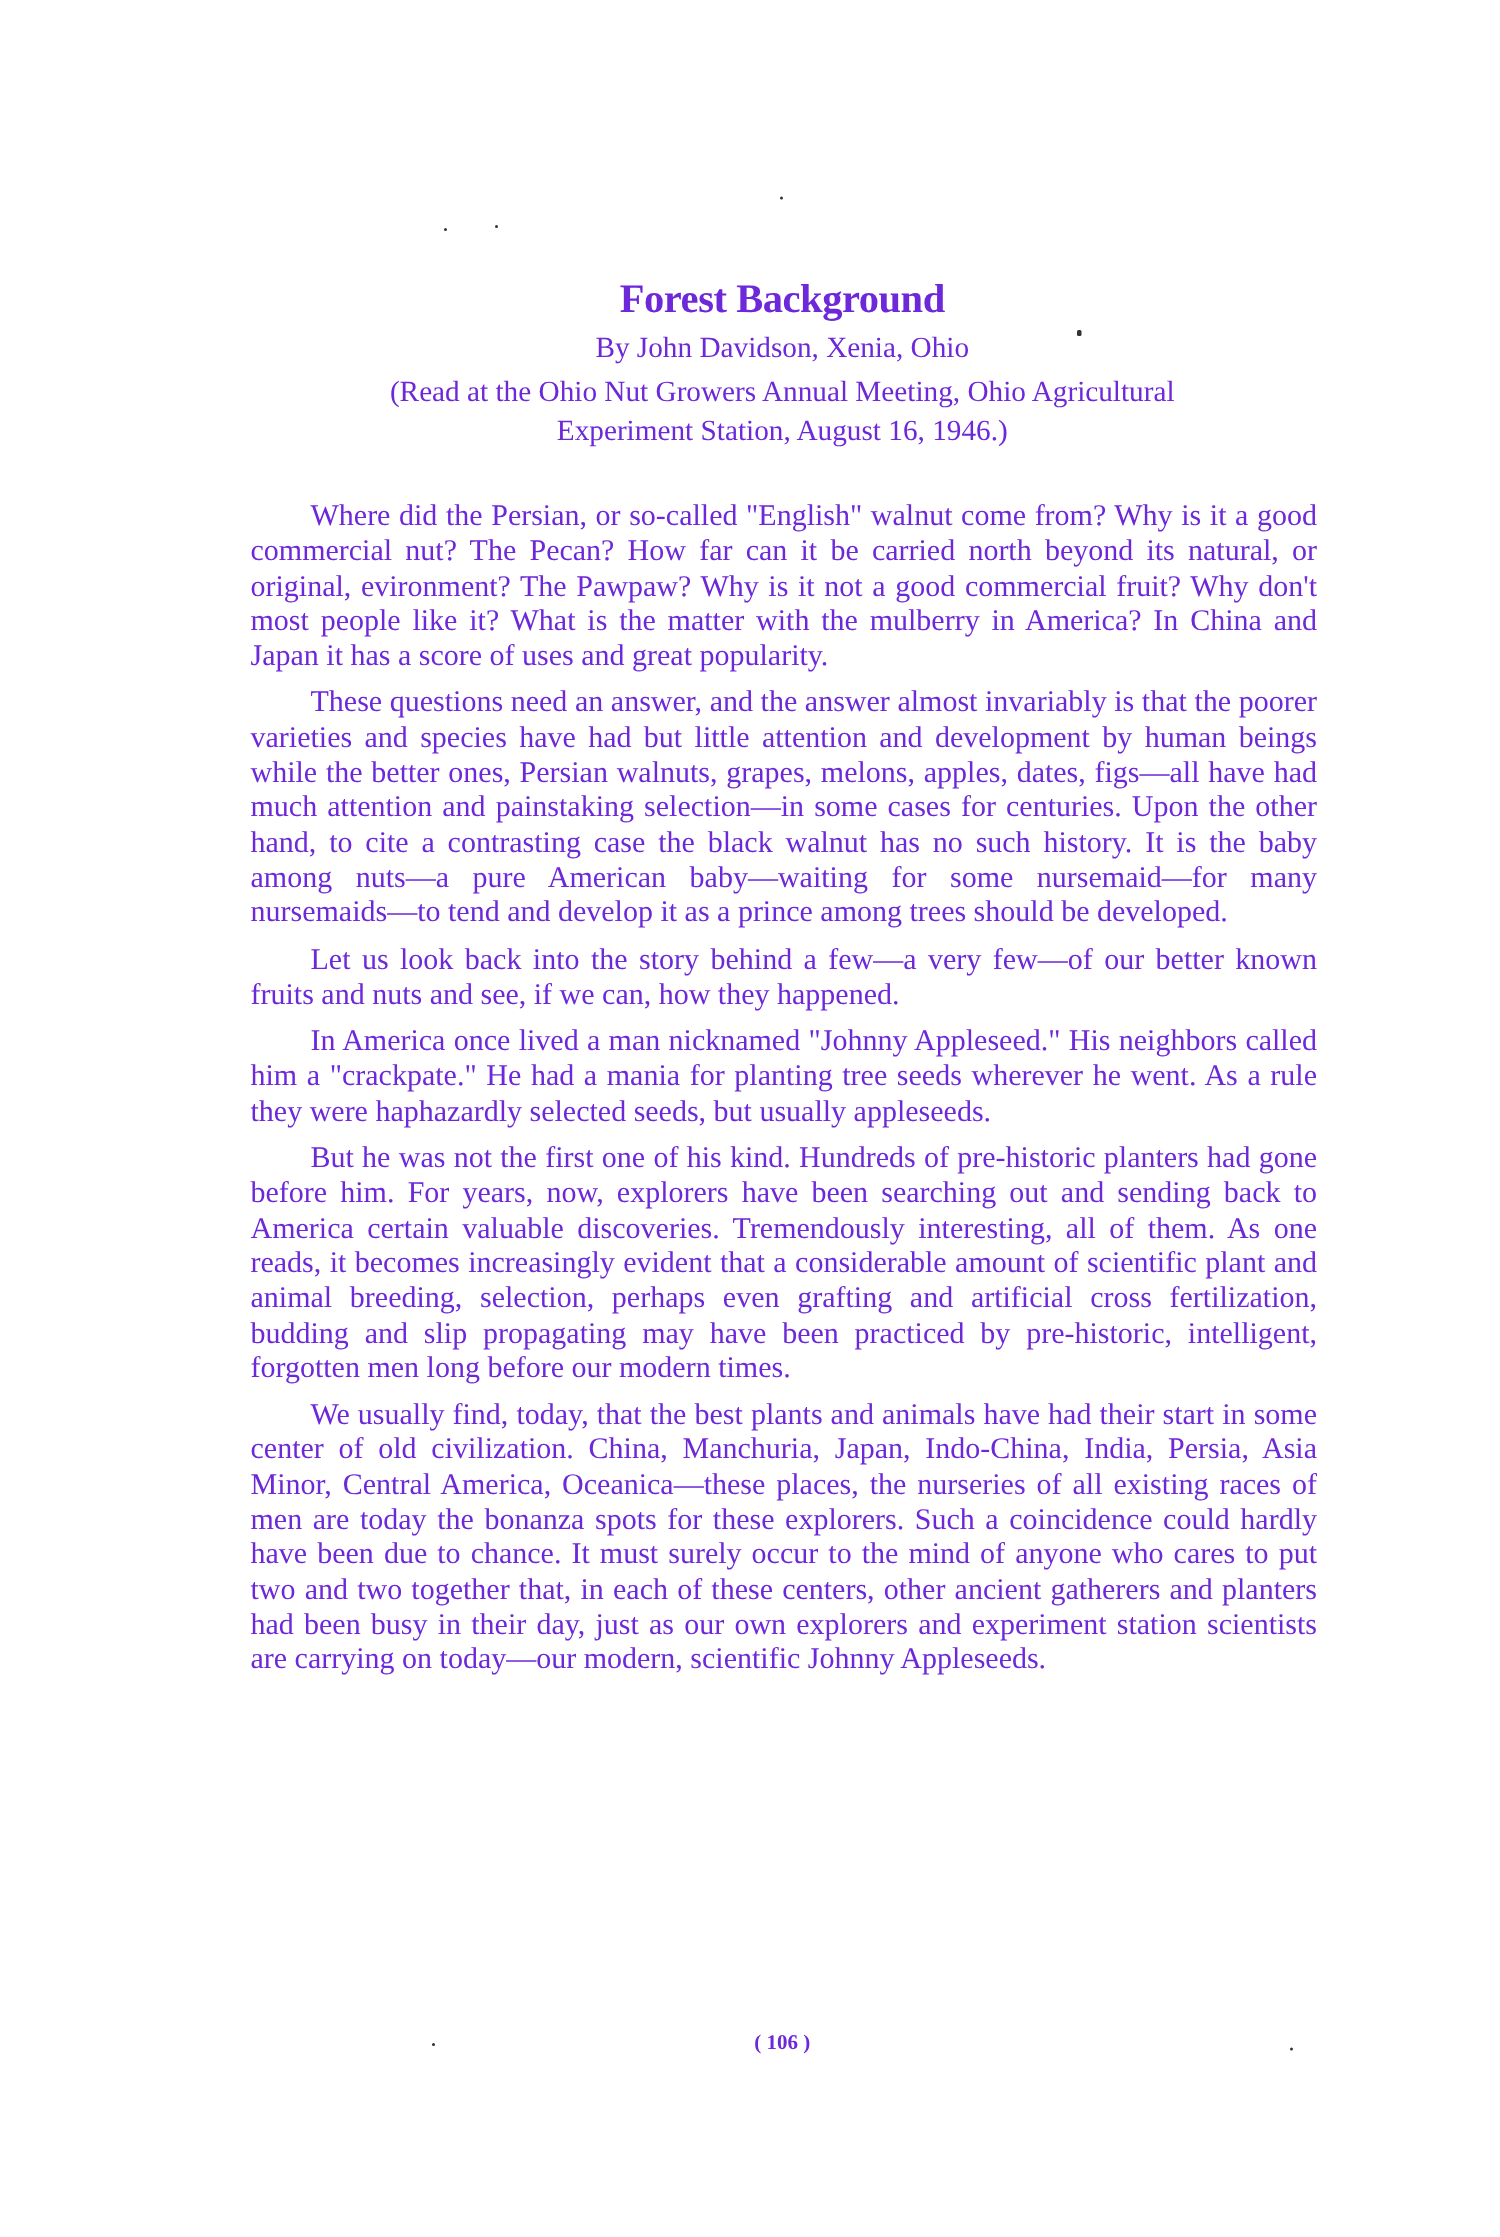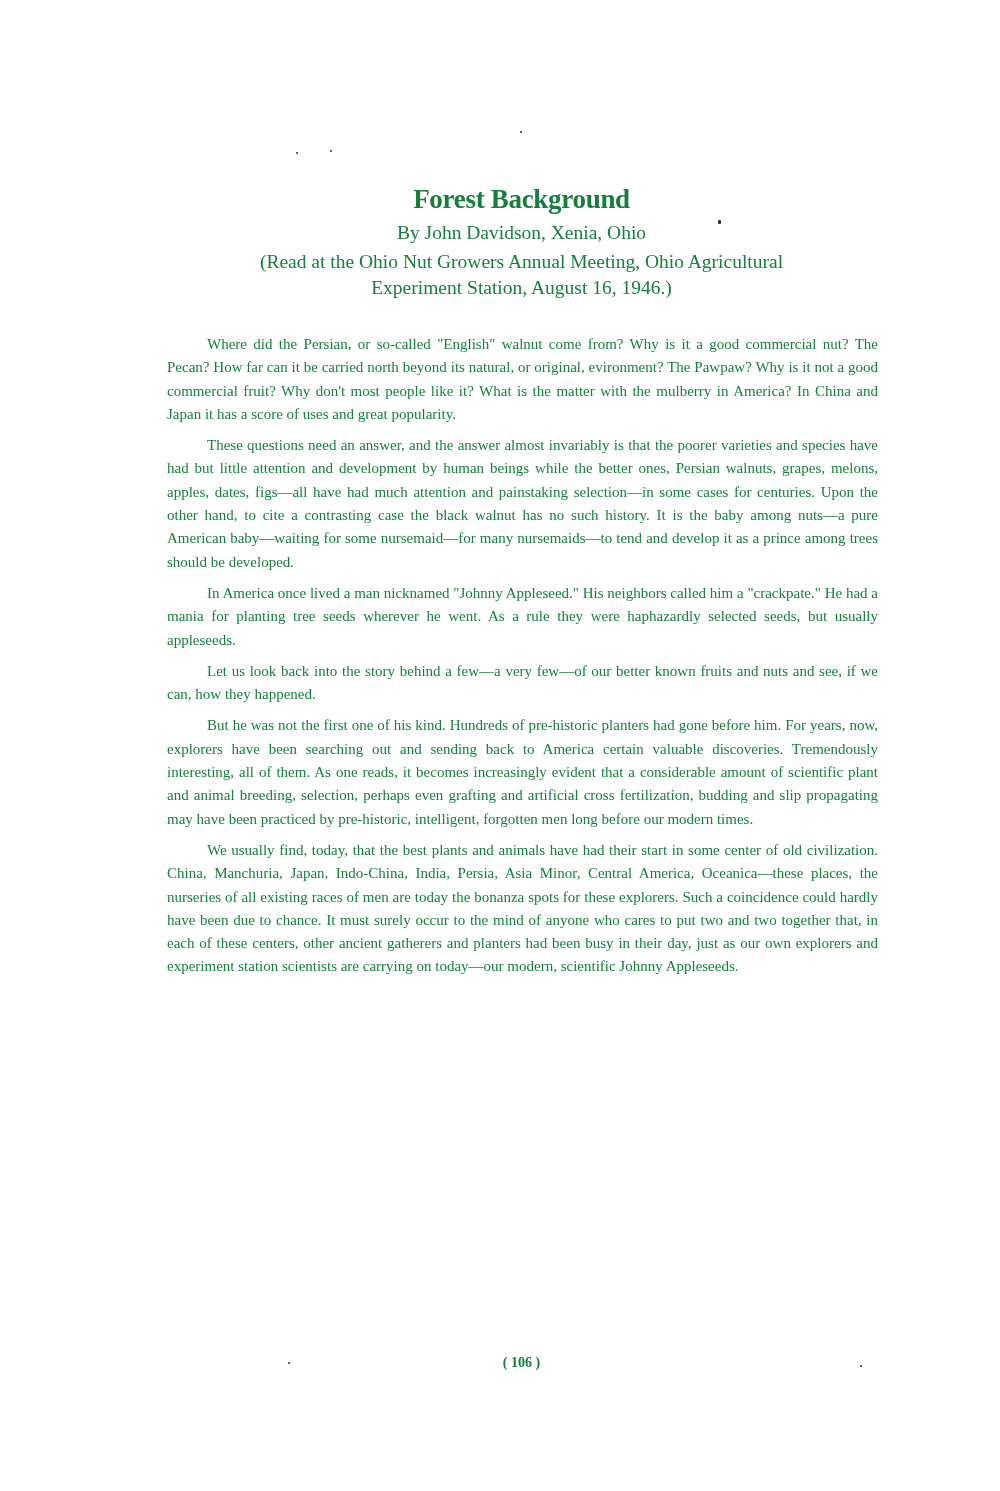--- a/index.html
+++ b/index.html
@@ -1,36 +1,36 @@
 <!DOCTYPE html>
 <html><head>
 <meta charset="utf-8">
 <style>
   html, body { margin: 0; padding: 0; background: #ffffff; }
   body { width: 1000px; height: 1491px; position: relative; overflow: hidden; }
   .page {
     position: absolute; left: 0; top: 0; width: 1000px; height: 1448px;
-    background: #ffffff; color: #15803d;
+    background: #ffffff; color: #6d28d9;
     font-family: "Liberation Serif", "DejaVu Serif", serif;
   }
   .title {
     position: absolute; top: 166px; left: 0; width: 1043px; text-align: center;
     font-size: 27px; font-weight: bold; letter-spacing: -0.3px;
   }
   .byline {
     position: absolute; top: 222px; left: 0; width: 1043px; text-align: center;
     font-size: 19.5px;
   }
   .note {
     position: absolute; top: 249px; left: 0; width: 1043px; text-align: center;
     font-size: 19.5px; line-height: 26px;
   }
   .body {
     position: absolute; top: 333px; left: 167px; width: 711px;
-    font-size: 15px; line-height: 23.3px; text-align: justify;
+    font-size: 20px; line-height: 23.3px; text-align: justify;
   }
   .body p { margin: 0 0 8px 0; text-indent: 40px; }
   .page-number {
     position: absolute; top: 1355px; left: 0; width: 1043px; text-align: center;
     font-size: 14px; font-weight: bold;
   }
   .speck { position: absolute; width: 2px; height: 2px; background: #333; border-radius: 1px; }
 </style>
 </head>
 <body>
@@ -46,20 +46,20 @@
   <h1 class="title">Forest Background</h1>
   <div class="byline">By John Davidson, Xenia, Ohio</div>
   <div class="note">
     <div>(Read at the Ohio Nut Growers Annual Meeting, Ohio Agricultural</div>
     <div>Experiment Station, August 16, 1946.)</div>
   </div>
 
   <div class="body">
     <p>Where did the Persian, or so-called "English" walnut come from? Why is it a good commercial nut? The Pecan? How far can it be carried north beyond its natural, or original, evironment? The Pawpaw? Why is it not a good commercial fruit? Why don't most people like it? What is the matter with the mulberry in America? In China and Japan it has a score of uses and great popularity.</p>
     <p>These questions need an answer, and the answer almost invariably is that the poorer varieties and species have had but little attention and development by human beings while the better ones, Persian walnuts, grapes, melons, apples, dates, figs—all have had much attention and painstaking selection—in some cases for centuries. Upon the other hand, to cite a contrasting case the black walnut has no such history. It is the baby among nuts—a pure American baby—waiting for some nursemaid—for many nursemaids—to tend and develop it as a prince among trees should be developed.</p>
+    <p>Let us look back into the story behind a few—a very few—of our better known fruits and nuts and see, if we can, how they happened.</p>
     <p>In America once lived a man nicknamed "Johnny Appleseed." His neighbors called him a "crackpate." He had a mania for planting tree seeds wherever he went. As a rule they were haphazardly selected seeds, but usually appleseeds.</p>
-    <p>Let us look back into the story behind a few—a very few—of our better known fruits and nuts and see, if we can, how they happened.</p>
     <p>But he was not the first one of his kind. Hundreds of pre-historic planters had gone before him. For years, now, explorers have been searching out and sending back to America certain valuable discoveries. Tremendously interesting, all of them. As one reads, it becomes increasingly evident that a considerable amount of scientific plant and animal breeding, selection, perhaps even grafting and artificial cross fertilization, budding and slip propagating may have been practiced by pre-historic, intelligent, forgotten men long before our modern times.</p>
     <p>We usually find, today, that the best plants and animals have had their start in some center of old civilization. China, Manchuria, Japan, Indo-China, India, Persia, Asia Minor, Central America, Oceanica—these places, the nurseries of all existing races of men are today the bonanza spots for these explorers. Such a coincidence could hardly have been due to chance. It must surely occur to the mind of anyone who cares to put two and two together that, in each of these centers, other ancient gatherers and planters had been busy in their day, just as our own explorers and experiment station scientists are carrying on today—our modern, scientific Johnny Appleseeds.</p>
   </div>
 
   <div class="page-number">( 106 )</div>
 </div>
 
 </body></html>

